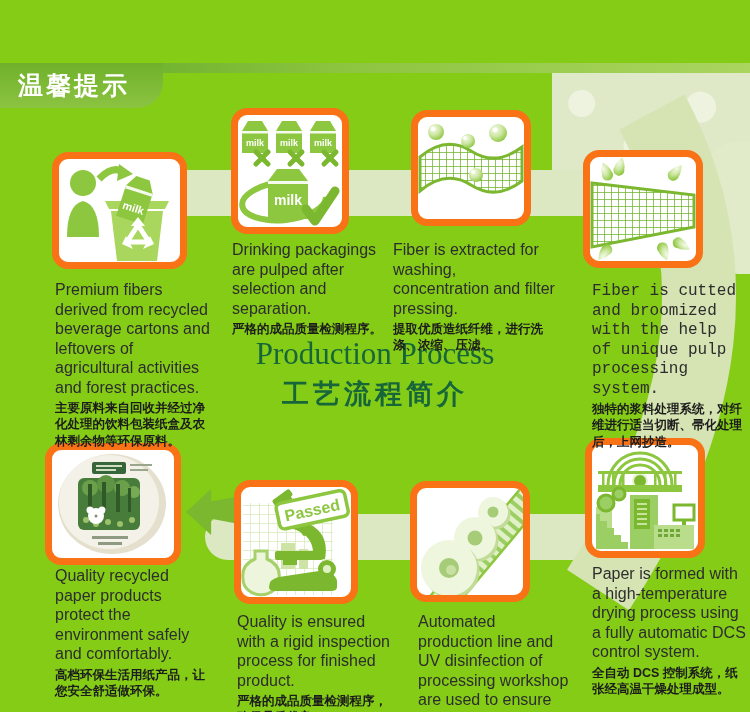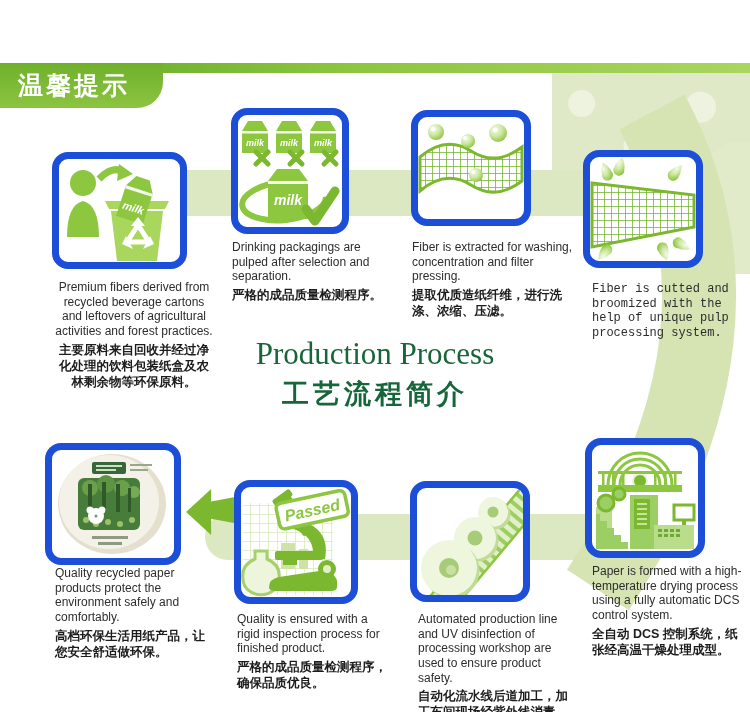--- a/index.html
+++ b/index.html
@@ -1,17 +1,17 @@
 <!DOCTYPE html>
 <html><head>
 <meta charset="utf-8">
 <style>
   html,body{margin:0;padding:0;}
   body{font-family:"Liberation Sans",sans-serif;background:#eaefe5;}
-  #stage{position:relative;width:750px;height:712px;background:#ffffff;overflow:hidden;}
+  #stage{position:relative;width:750px;height:712px;background:#84cc16;overflow:hidden;}
 
   
   .leaf-decor{position:absolute;left:552px;top:73px;width:198px;height:122px;z-index:0;
     background-color:#dfe9c8;
     background-image:
       radial-gradient(circle at 15% 25%, #edf3df 0 13px, transparent 14px),
       radial-gradient(circle at 45% 60%, #edf3df 0 17px, transparent 18px),
       radial-gradient(circle at 75% 28%, #edf3df 0 15px, transparent 16px),
       radial-gradient(circle at 92% 70%, #edf3df 0 12px, transparent 13px),
       radial-gradient(circle at 28% 88%, #edf3df 0 11px, transparent 12px);}
@@ -29,40 +29,40 @@
     background:linear-gradient(180deg,#6fb02b,#8cc440);border-radius:0 0 26px 0;
     display:flex;align-items:center;padding-left:18px;box-sizing:border-box;}
   .banner-tab span{color:#fff;font-size:25px;font-weight:bold;letter-spacing:3px;}
 
   
   .title{position:absolute;left:0;top:336px;width:750px;text-align:center;z-index:2;}
   .title .en{font-family:"Liberation Serif",serif;font-size:31px;font-weight:normal;color:#17663a;margin:0;}
   .title .zh{font-size:27px;font-weight:bold;color:#17663a;letter-spacing:4px;margin:4px 0 9px;}
 
   
-  .tile{position:absolute;background:#fff;border:7px solid #1d4ed8;border-radius:16px;
-    box-sizing:border-box;z-index:3;overflow:hidden;font-style:italic;}
+  .tile{position:absolute;background:#fff;border:7px solid #f97316;border-radius:16px;
+    box-sizing:border-box;z-index:3;overflow:hidden;}
   .tile svg{display:block;width:100%;height:100%;}
   svg text{font-family:"Liberation Sans",sans-serif;}
   #tile-1{left:52px;top:152px;width:135px;height:117px;}
   #tile-2{left:231px;top:108px;width:118px;height:126px;}
   #tile-3{left:411px;top:110px;width:120px;height:116px;}
   #tile-4{left:583px;top:150px;width:120px;height:118px;}
   #tile-5{left:45px;top:443px;width:136px;height:122px;}
   #tile-6{left:234px;top:480px;width:124px;height:124px;}
   #tile-7{left:410px;top:481px;width:120px;height:121px;}
   #tile-8{left:585px;top:438px;width:120px;height:120px;}
 
   
   .caption{position:absolute;z-index:3;}
-  .caption .en{margin:0 0 3px;font-size:12px;line-height:1.22;color:#2d2d2d;}
+  .caption .en{margin:0 0 3px;font-size:16px;line-height:1.22;color:#2d2d2d;}
   .caption .zh{margin:0;font-size:12.5px;line-height:1.3;font-weight:bold;color:#1c1c1c;}
-  #cap-1{left:55px;top:280px;width:158px;text-align:center;}
+  #cap-1{left:55px;top:280px;width:158px;}
   #cap-2{left:232px;top:240px;width:152px;}
-  #cap-3{left:412px;top:240px;width:162px;}
+  #cap-3{left:393px;top:240px;width:162px;}
   #cap-4{left:592px;top:282px;width:152px;font-family:Liberation Mono, monospace;}
   #cap-5{left:55px;top:566px;width:154px;}
   #cap-6{left:237px;top:612px;width:154px;}
   #cap-7{left:418px;top:612px;width:152px;}
   #cap-8{left:592px;top:564px;width:154px;}
 
   .flow-arrow{position:absolute;left:186px;top:486px;width:56px;height:52px;z-index:2;}
 </style>
 </head>
 <body>
@@ -347,20 +347,21 @@
   <div class="caption" id="cap-2">
     <p class="en">Drinking packagings are pulped after selection and separation.</p>
     <p class="zh">严格的成品质量检测程序。</p>
   </div>
   <div class="caption" id="cap-3">
     <p class="en">Fiber is extracted for washing, concentration and filter pressing.</p>
     <p class="zh">提取优质造纸纤维，进行洗涤、浓缩、压滤。</p>
   </div>
   <div class="caption" id="cap-4">
     <p class="en">Fiber is cutted and broomized with the help of unique pulp processing system.</p>
+    <p class="zh">独特的浆料处理系统，对纤维进行适当切断、帚化处理后，上网抄造。</p>
   </div>
   <div class="caption" id="cap-6">
     <p class="en">Quality is ensured with a rigid inspection process for finished product.</p>
     <p class="zh">严格的成品质量检测程序，确保品质优良。</p>
   </div>
   <div class="caption" id="cap-5">
     <p class="en">Quality recycled paper products protect the environment safely and comfortably.</p>
     <p class="zh">高档环保生活用纸产品，让您安全舒适做环保。</p>
   </div>
   <div class="caption" id="cap-7">

